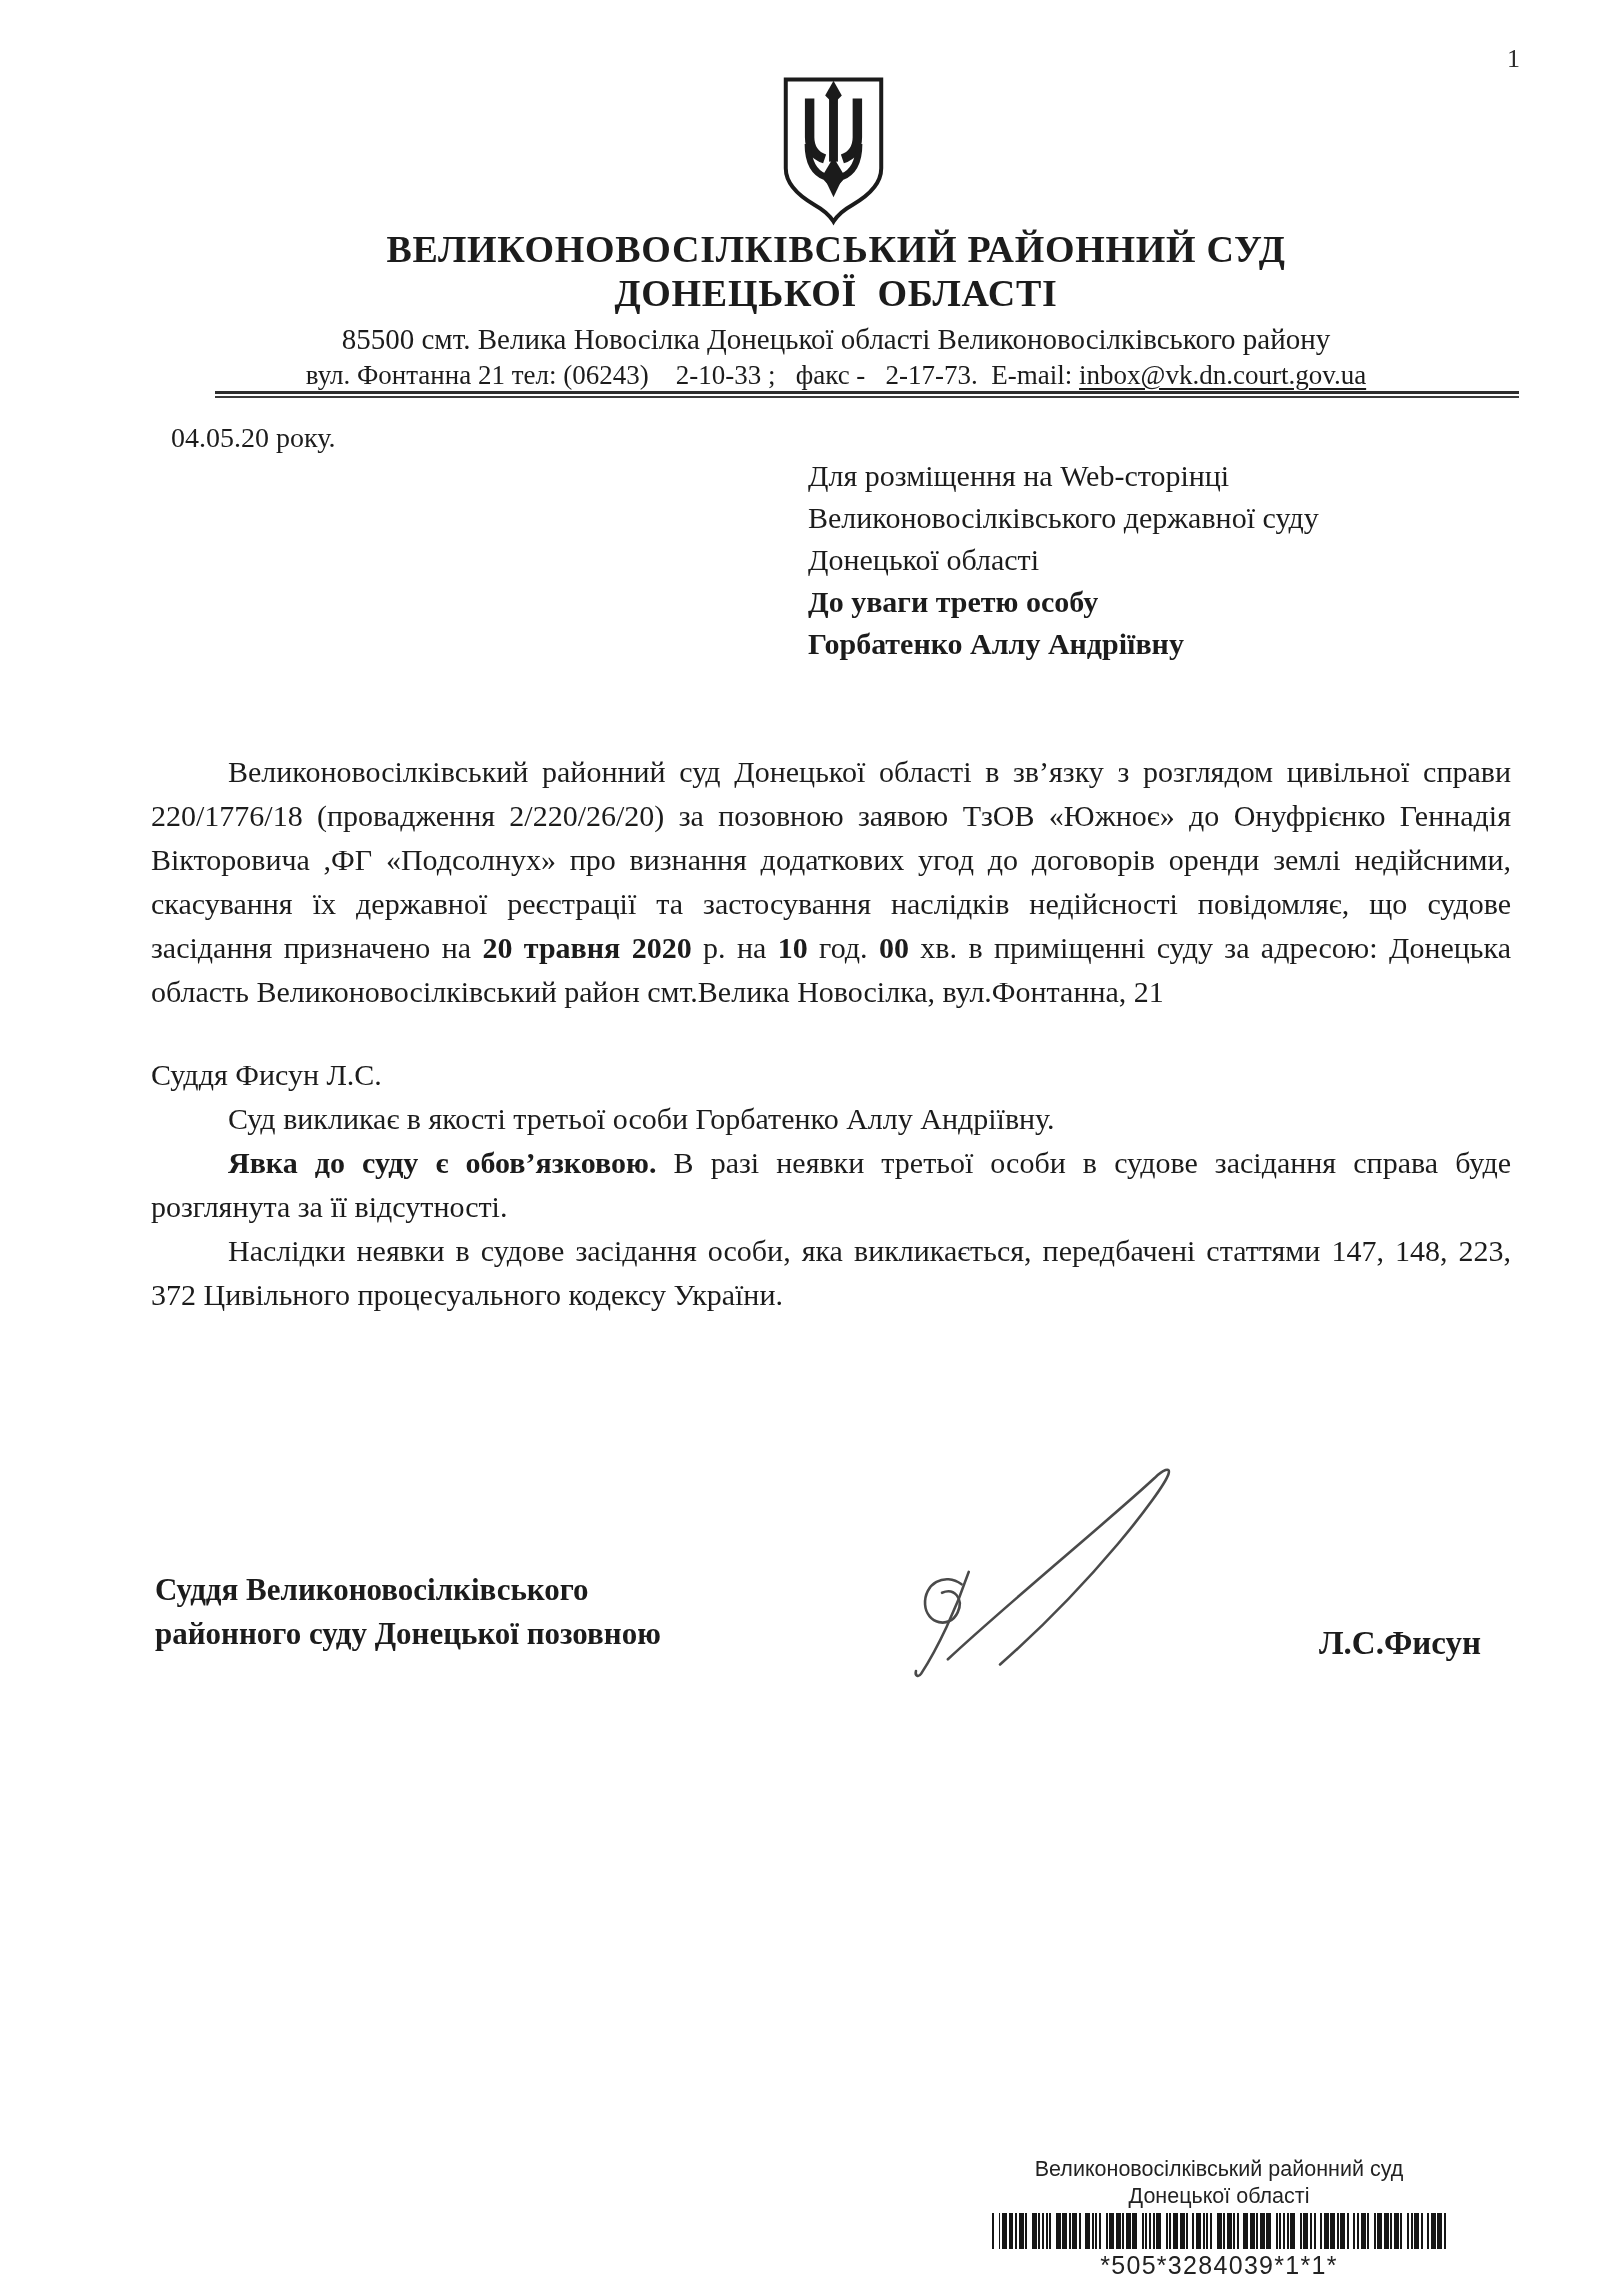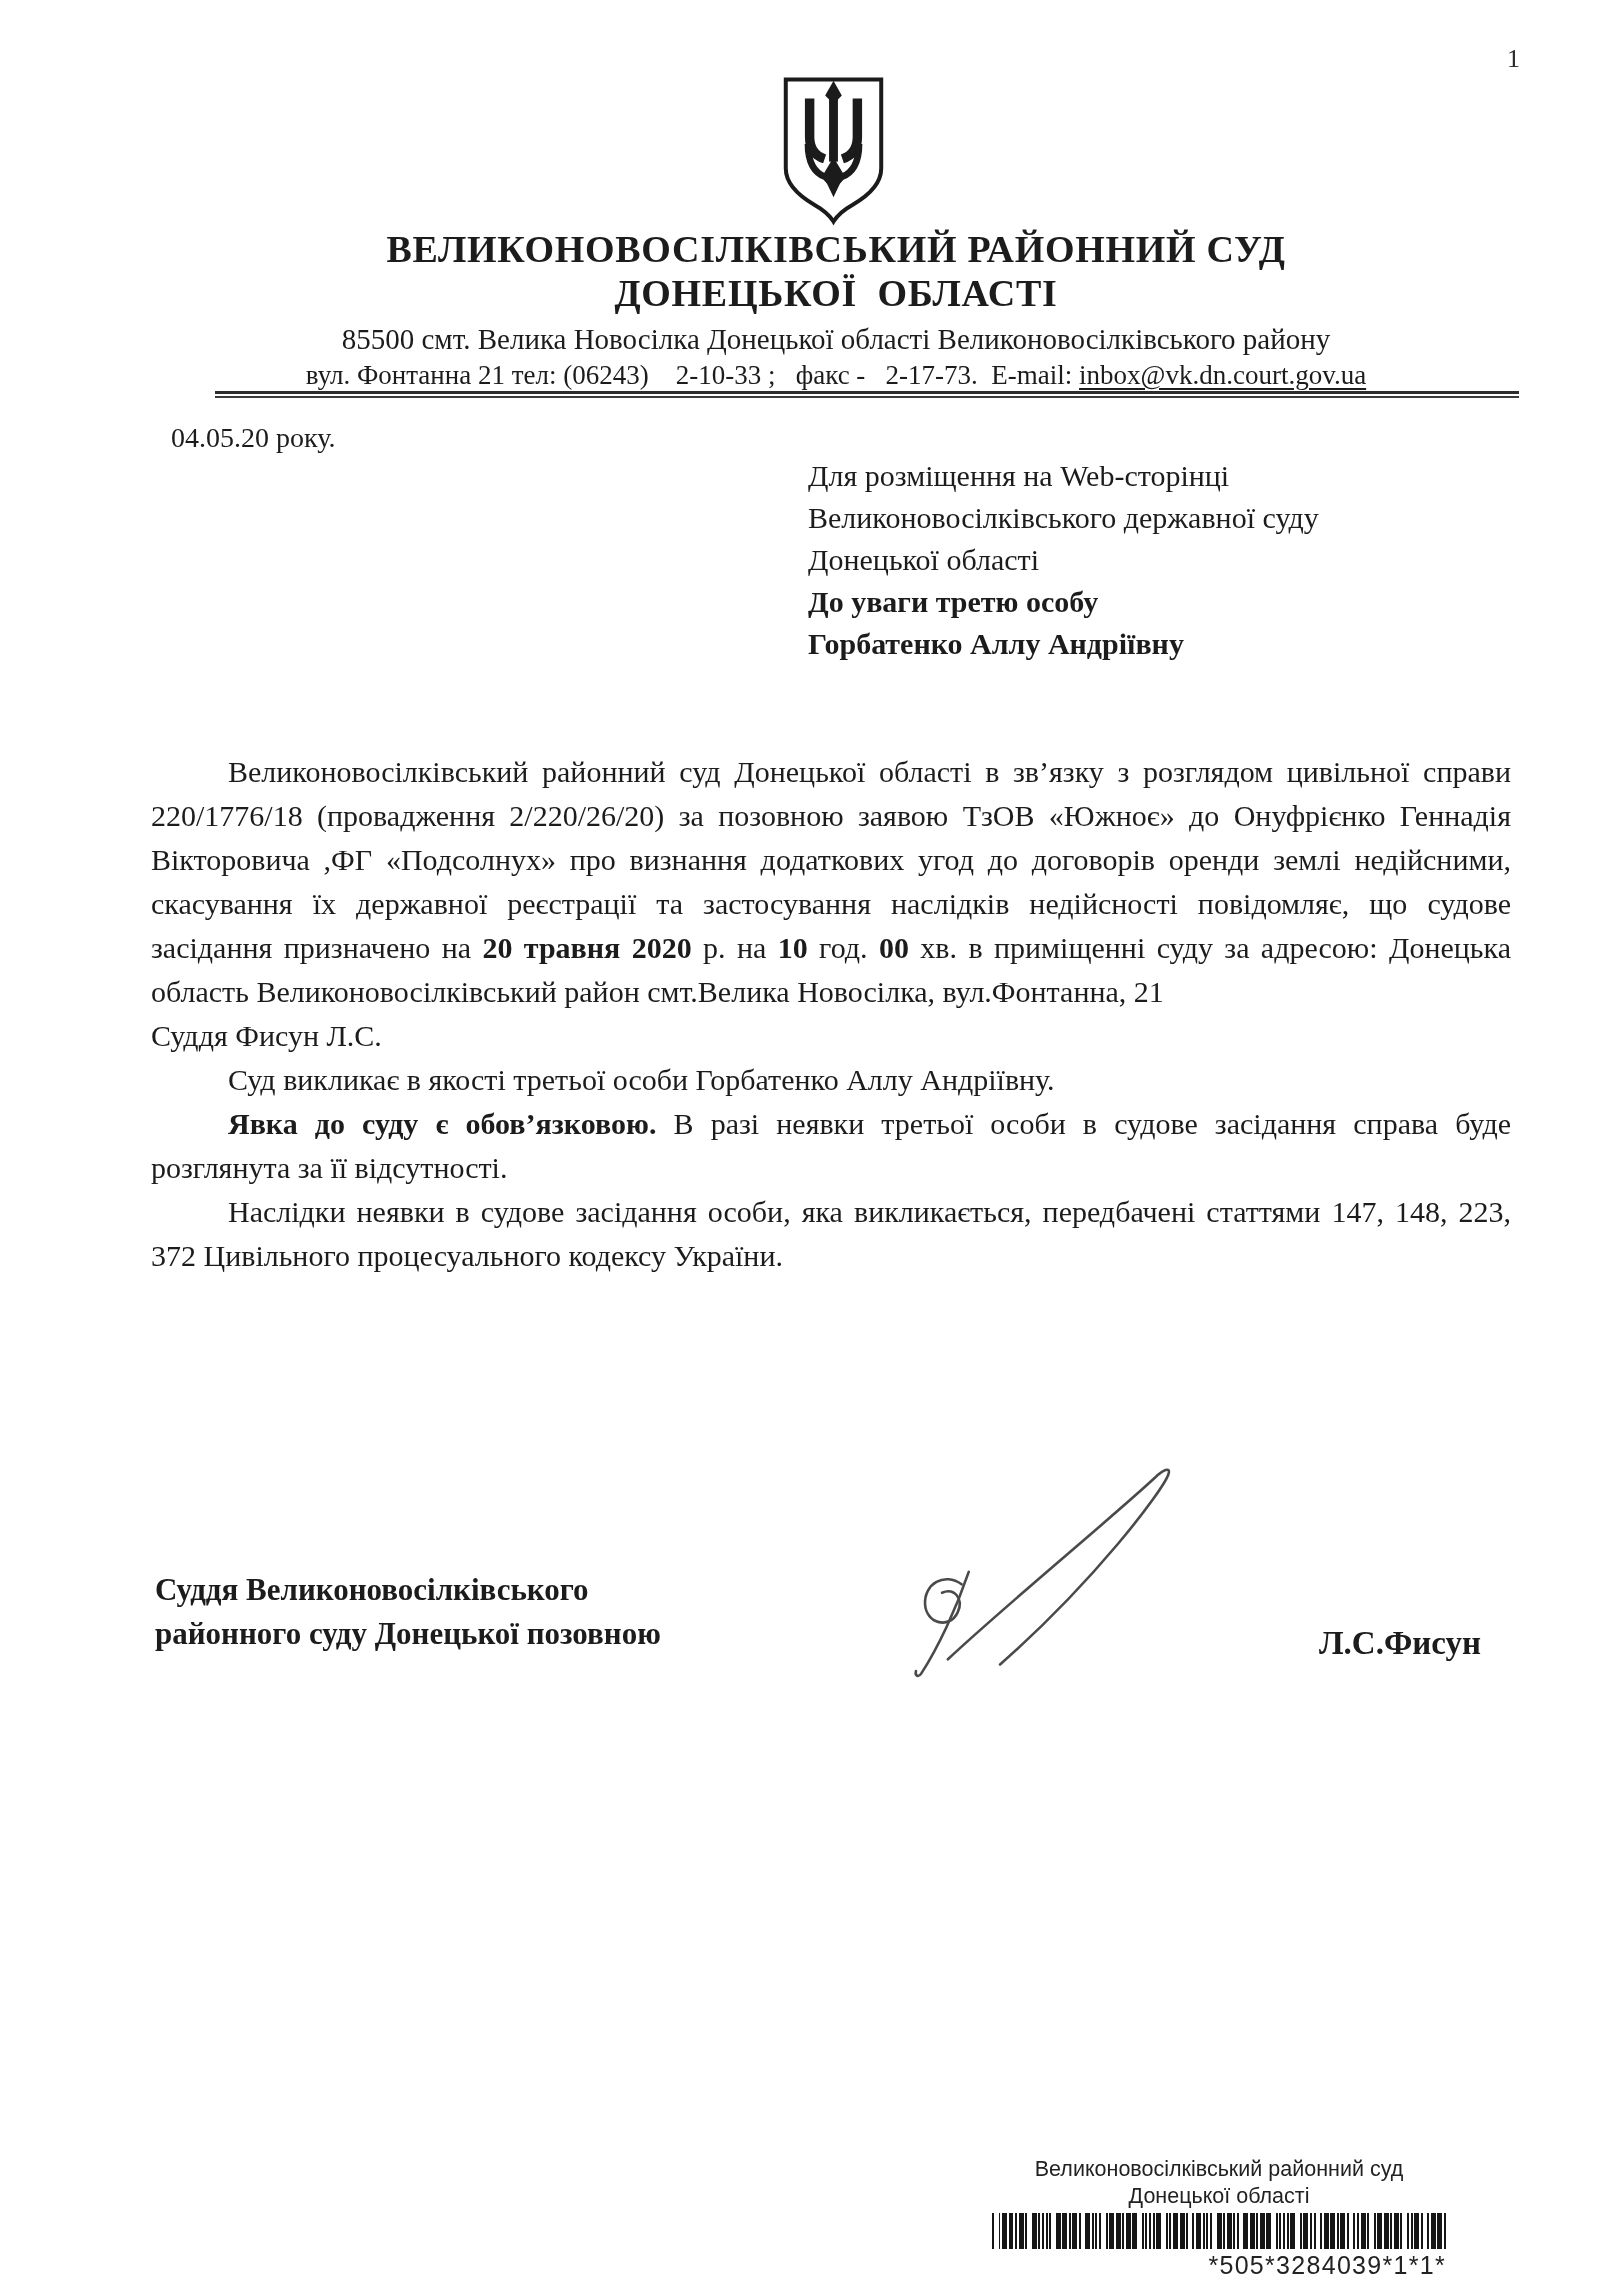--- a/index.html
+++ b/index.html
@@ -22,33 +22,33 @@
   .contact-line{position:absolute;left:0;right:0;top:360px;font-size:27px;white-space:pre;}
   .email{text-decoration:underline;text-underline-offset:3.9px;}
   .rule{position:absolute;left:215px;width:1304px;top:391px;}
   .rule .a{height:2.6px;background:#2d2d2d;}
   .rule .b{height:2px;background:#3a3a3a;margin-top:2.6px;}
   .date-line{position:absolute;left:171px;top:422px;font-size:28px;}
   .addressee{position:absolute;left:808px;top:455px;width:639px;font-size:30px;line-height:42px;}
   .addressee .bold{font-weight:bold;}
   .body-text{position:absolute;left:151px;top:750px;width:1360px;font-size:30px;line-height:44px;}
   .body-text p{margin:0;text-align:justify;text-indent:77px;}
-  .body-text p.judge-line{text-indent:0;text-align:left;}
+  .body-text p.judge-line{text-indent:0;text-align:left;margin-top:39px;}
   .body-text p.center-head{text-indent:0;text-align:center;font-weight:bold;}
   .sig-left{position:absolute;left:155px;top:1568px;font-size:31px;font-weight:bold;line-height:44px;}
   .signature-svg{position:absolute;left:899px;top:1444px;width:339px;height:235px;}
   .sig-name{position:absolute;right:126px;top:1625px;font-size:33px;font-weight:bold;}
   .barcode-block{
     position:absolute;left:992px;top:2156px;width:454px;text-align:center;
     font-family:"Liberation Sans","DejaVu Sans",sans-serif;color:#222;
   }
   .bc-caption{font-size:21.5px;line-height:27px;}
   .bc-bars{position:relative;height:36px;margin-top:3.3px;}
   .bc-bars i{position:absolute;top:0;bottom:0;background:#161616;}
-  .bc-value{font-size:25px;margin-top:1.3px;letter-spacing:1.3px;text-align:right;}
+  .bc-value{font-size:25px;margin-top:1.3px;letter-spacing:1.3px;}
 </style>
 </head>
 <body>
 
 <div class="page">
 
   <div class="page-number">1</div>
 
   <div class="emblem">
     <svg viewBox="0 0 100 135" xmlns="http://www.w3.org/2000/svg">

